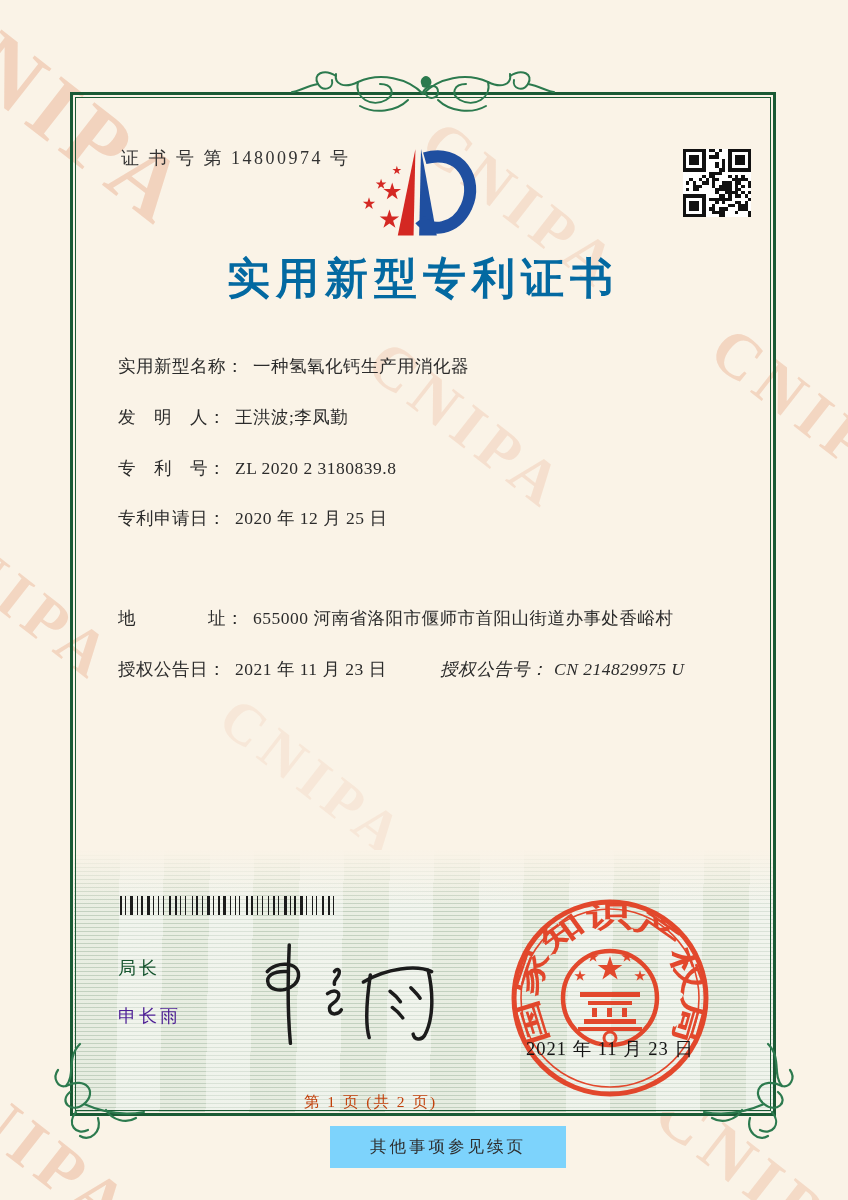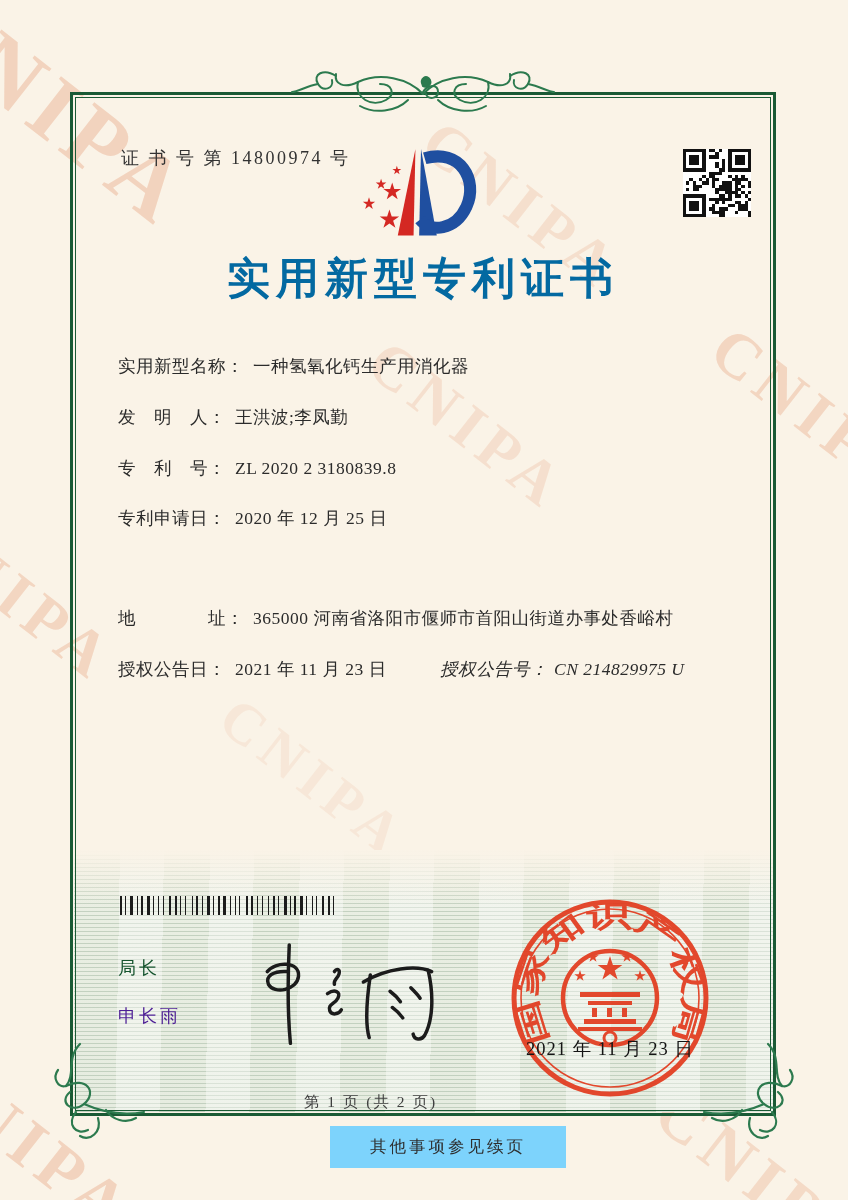--- a/index.html
+++ b/index.html
@@ -51,21 +51,21 @@
   .barcode{position:absolute;left:120px;top:896px;width:218px;height:19px;}
   .signer-title{position:absolute;left:118px;top:956px;font-size:18px;letter-spacing:3px;
          font-family:"Liberation Sans","DejaVu Sans",sans-serif;color:#14532d;}
   .signer-name{position:absolute;left:118px;top:1004px;font-size:18px;letter-spacing:3px;
          font-family:"Liberation Sans","DejaVu Sans",sans-serif;color:#4c1d95;}
   .signature{position:absolute;left:246px;top:938px;z-index:3;}
   .seal{position:absolute;left:508px;top:896px;z-index:2;}
   .seal-date{position:absolute;left:512px;top:1036px;width:196px;text-align:center;
          font-size:18.5px;letter-spacing:1px;color:#141414;z-index:4;}
   .pageno{position:absolute;left:70px;width:601px;top:1092px;text-align:center;
-         font-size:15.5px;letter-spacing:2px;color:#404040;}
+         font-size:15.5px;letter-spacing:2px;color:#c2410c;}
   .note{position:absolute;left:330px;top:1126px;width:236px;height:42px;background:#7dd3fc;
         display:flex;align-items:center;justify-content:center;font-size:16.5px;
         letter-spacing:3px;color:#2e2e2e;}
 </style>
 </head>
 <body>
 
 <div class="page">
 
   <div class="wm wm1">CNIPA</div>
@@ -277,21 +277,21 @@
   <div class="frow f2">
     <span class="flabel">发　明　人：</span><span class="fval">王洪波;李凤勤</span>
   </div>
   <div class="frow f3">
     <span class="flabel">专　利　号：</span><span class="fval">ZL 2020 2 3180839.8</span>
   </div>
   <div class="frow f4">
     <span class="flabel">专利申请日：</span><span class="fval">2020 年 12 月 25 日</span>
   </div>
   <div class="frow f6">
-    <span class="flabel">地　　　　址：</span><span class="fval">365000 河南省洛阳市偃师市首阳山街道办事处香峪村</span>
+    <span class="flabel">地　　　　址：</span><span class="fval">655000 河南省洛阳市偃师市首阳山街道办事处香峪村</span>
   </div>
   <div class="frow f7">
     <span class="flabel">授权公告日：</span><span class="fval">2021 年 11 月 23 日</span>
     <span class="gaz">
       <span class="flabel">授权公告号：</span><span class="fval">CN 214829975 U</span>
     </span>
   </div>
 
 
   <svg class="barcode" id="barcode" viewBox="0 0 218 19" preserveAspectRatio="none">

